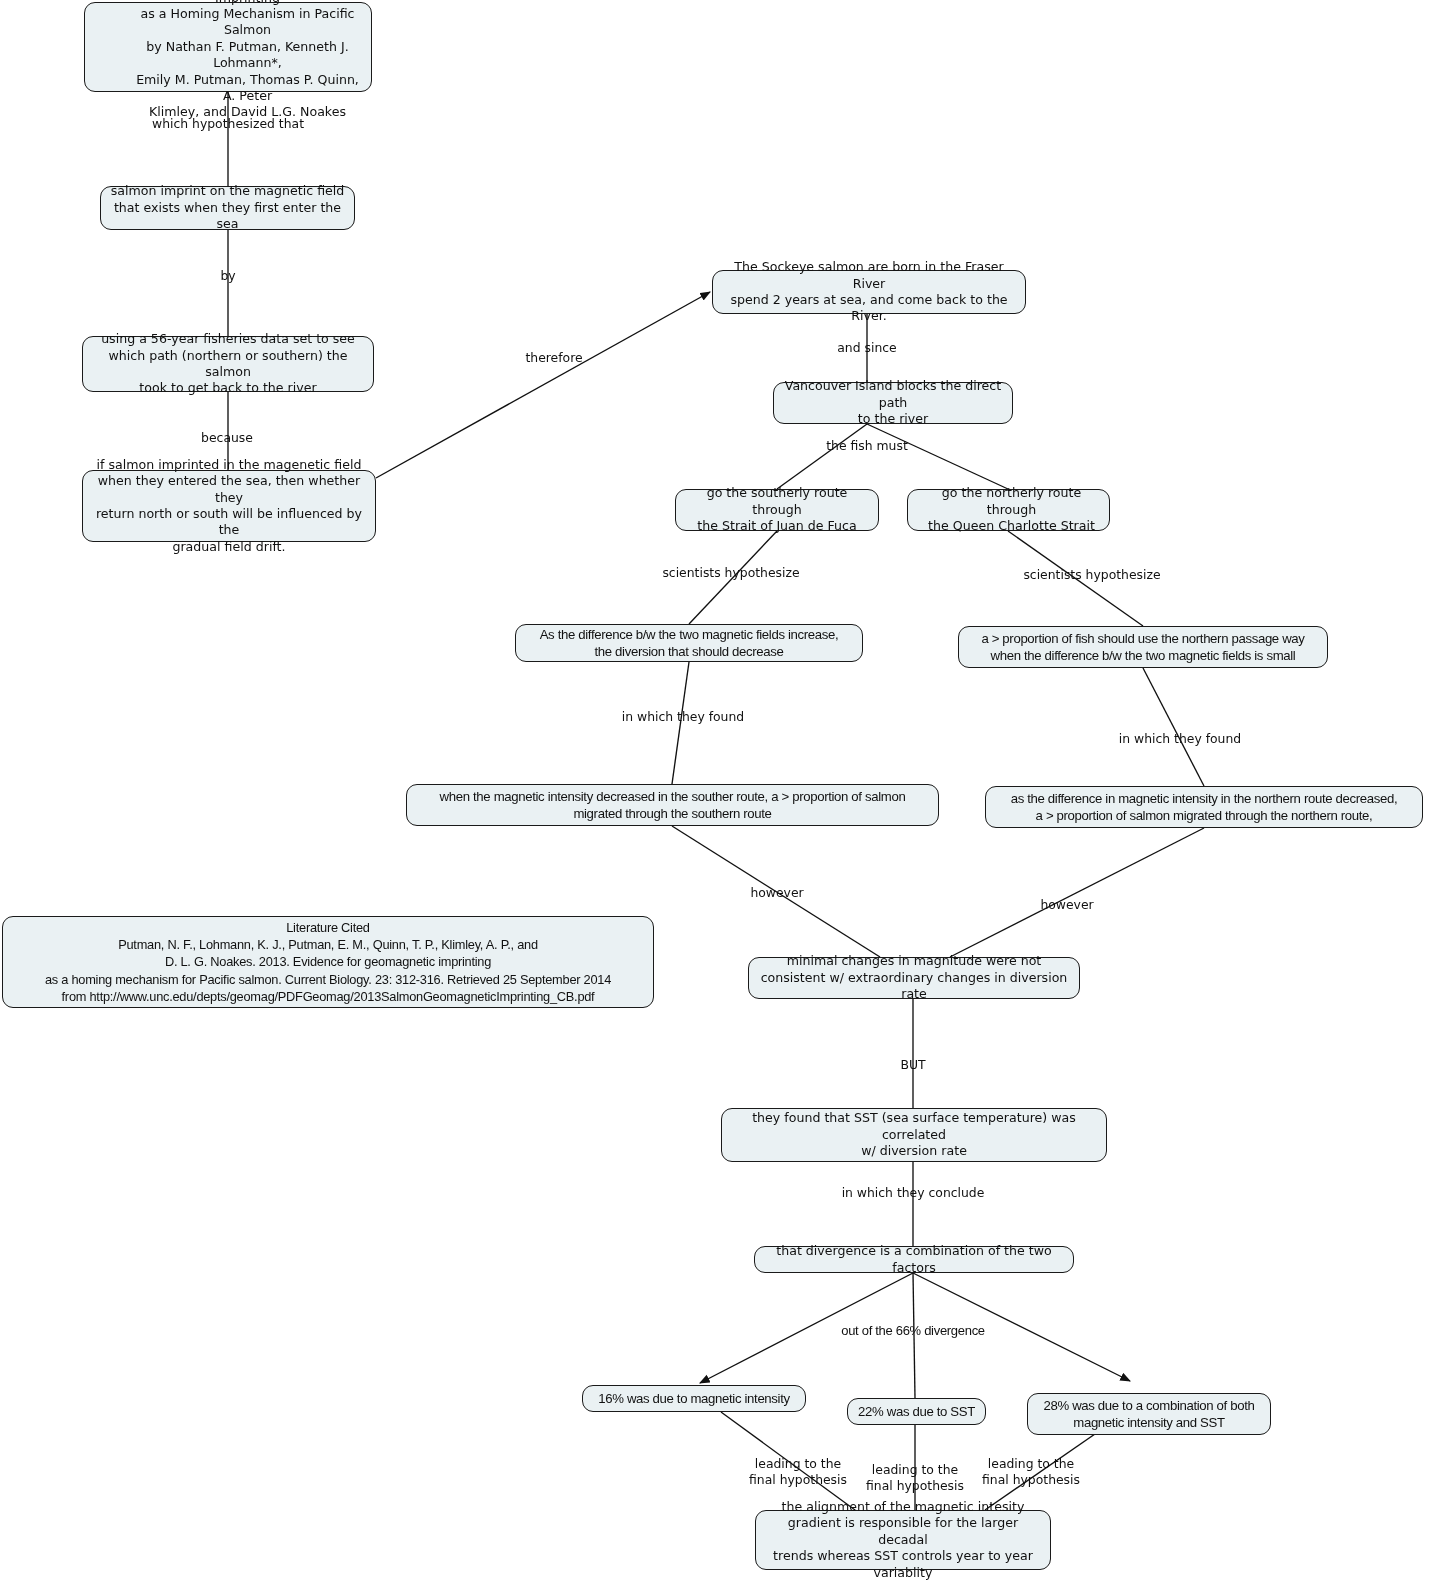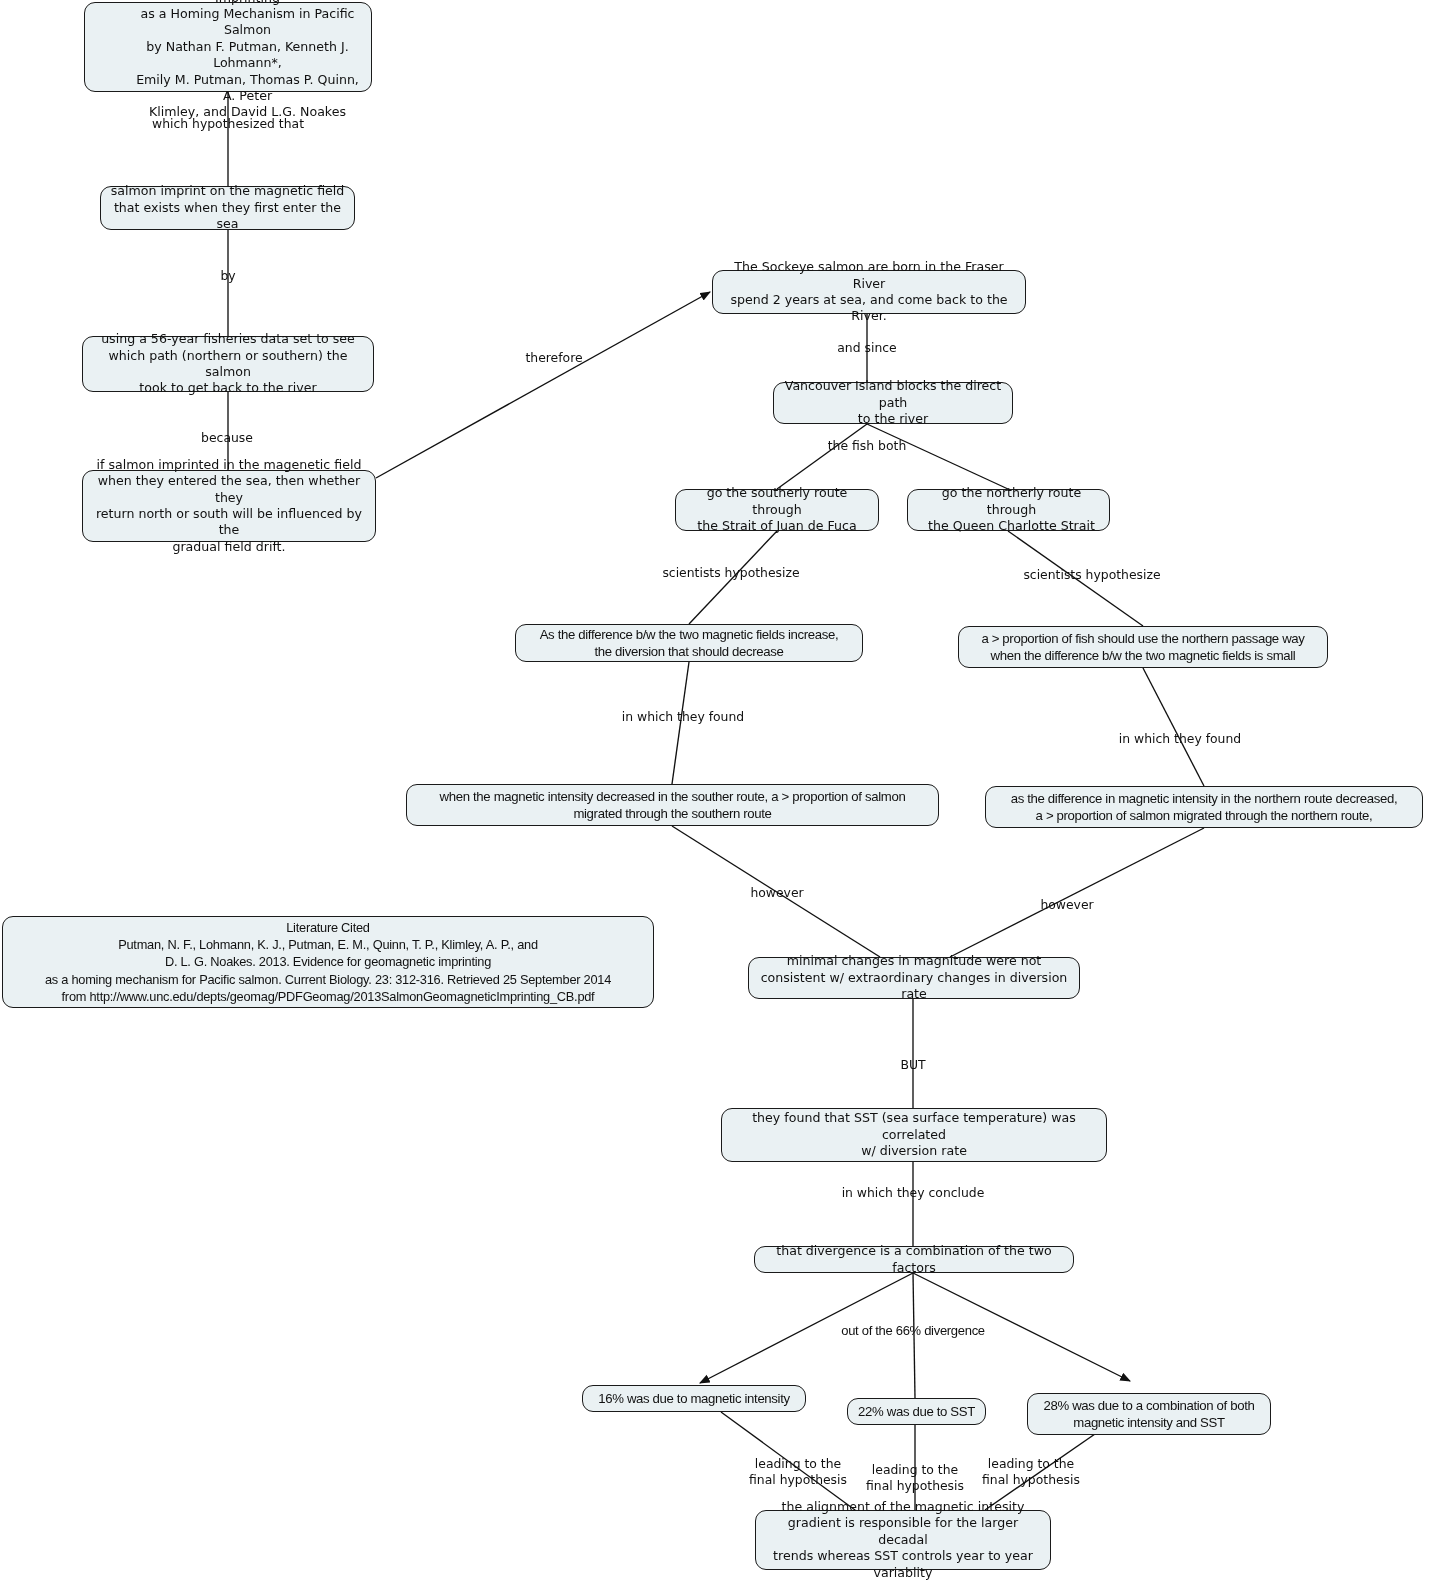--- a/index.html
+++ b/index.html
@@ -164,21 +164,21 @@
       <div class="node" style="left: 755px; top: 1510px; width: 296px; height: 60px;">the alignment of the magnetic intesity
 gradient is responsible for the larger decadal
 trends whereas SST controls year to year variablity</div>
     </div>
   <div id="labels-layer">
       <div class="edge-label" style="left: 228px; top: 124px;">which hypothesized that</div>
       <div class="edge-label" style="left: 228px; top: 276px;">by</div>
       <div class="edge-label" style="left: 227px; top: 438px;">because</div>
       <div class="edge-label" style="left: 554px; top: 358px;">therefore</div>
       <div class="edge-label" style="left: 867px; top: 348px;">and since</div>
-      <div class="edge-label" style="left: 867px; top: 446px;">the fish both</div>
+      <div class="edge-label" style="left: 867px; top: 446px;">the fish must</div>
       <div class="edge-label" style="left: 731px; top: 573px;">scientists hypothesize</div>
       <div class="edge-label" style="left: 1092px; top: 575px;">scientists hypothesize</div>
       <div class="edge-label" style="left: 683px; top: 717px;">in which they found</div>
       <div class="edge-label" style="left: 1180px; top: 739px;">in which they found</div>
       <div class="edge-label" style="left: 777px; top: 893px;">however</div>
       <div class="edge-label" style="left: 1067px; top: 905px;">however</div>
       <div class="edge-label" style="left: 913px; top: 1065px;">BUT</div>
       <div class="edge-label" style="left: 913px; top: 1193px;">in which they conclude</div>
       <div class="edge-label condensed" style="left: 913px; top: 1331px;">out of the 66% divergence</div>
       <div class="edge-label" style="left: 798px; top: 1471px;">leading to the

